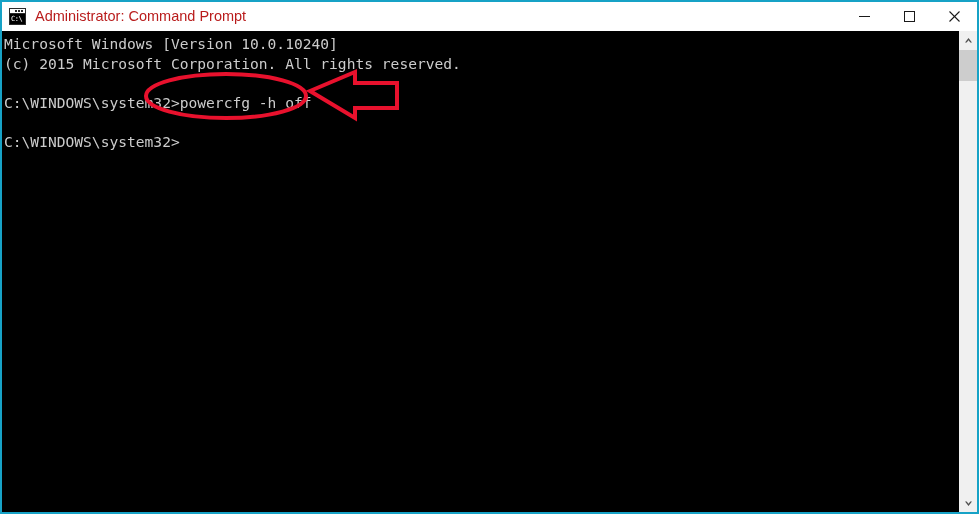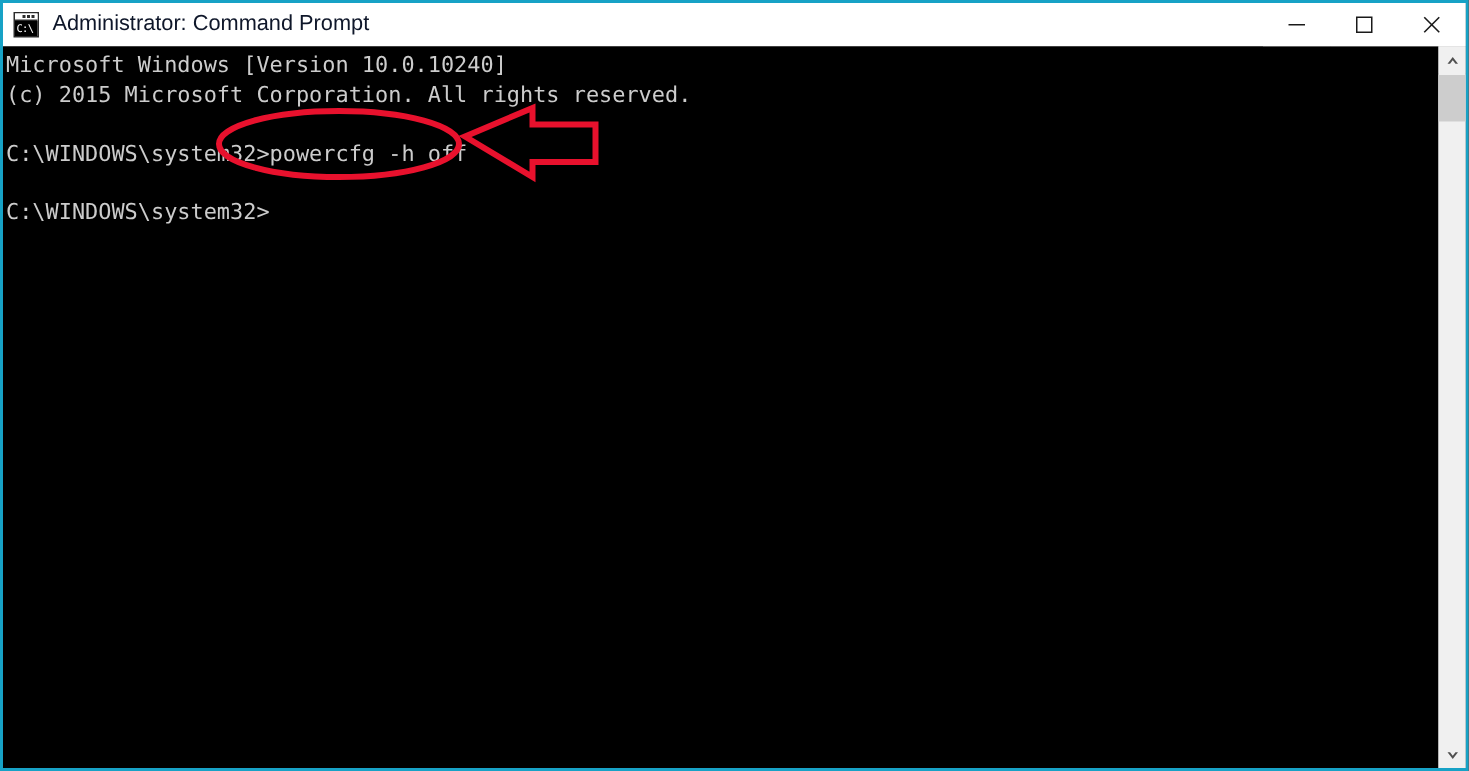--- a/index.html
+++ b/index.html
@@ -76,21 +76,21 @@
     font-family: "DejaVu Sans Mono", monospace;
     font-size: 7px;
     line-height: 10px;
     letter-spacing: -0.5px;
     text-align: left;
     padding-left: 1px;
     overflow: hidden;
   }
   #title-text {
     font-size: 14.5px;
-    color: #0f172a;
+    color: #b91c1c;
     white-space: nowrap;
     line-height: 29px;
   }
 
   
   #winbuttons {
     position: absolute;
     right: 0;
     top: 0;
     height: 29px;

